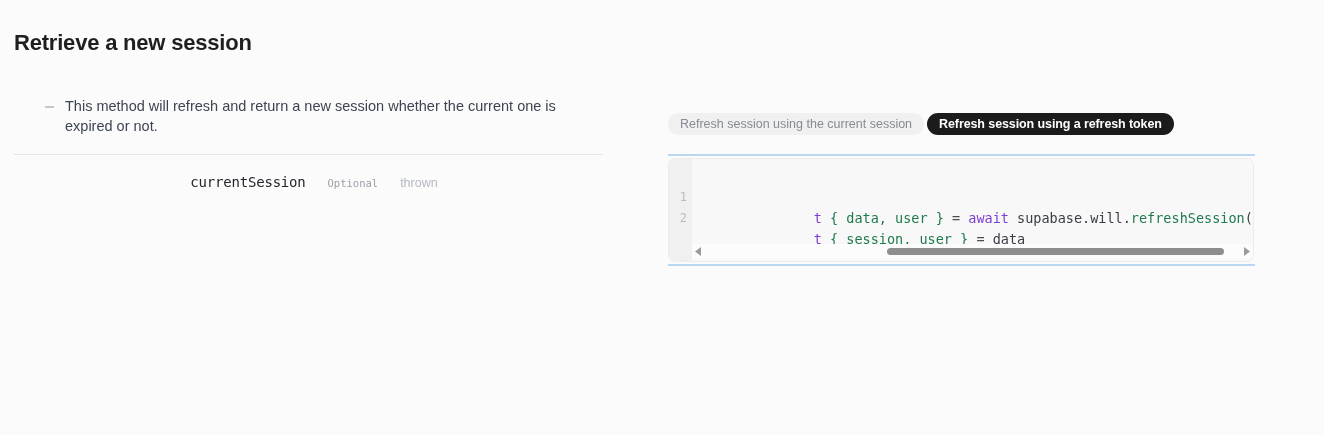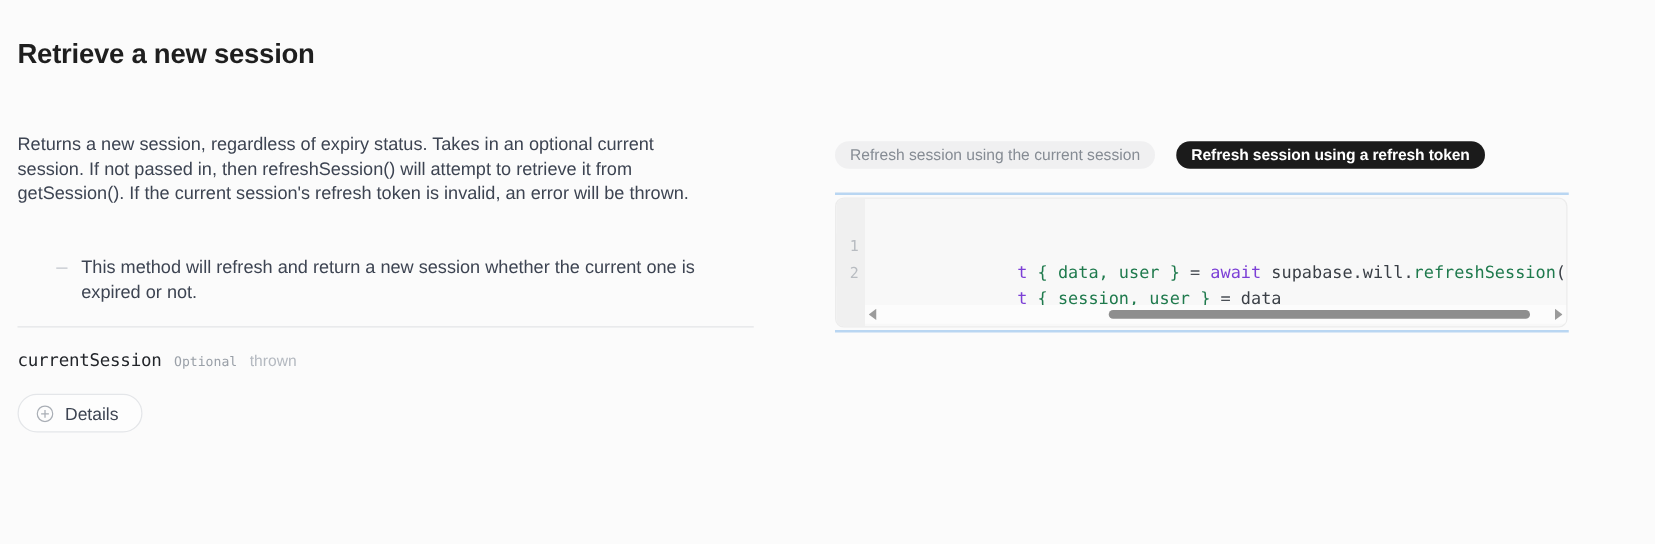--- a/index.html
+++ b/index.html
@@ -72,21 +72,22 @@
   .divider {
     margin-top: 14px;
     width: 589px;
     height: 1px;
     background: #e3e5e8;
   }
   .param-row {
     padding-top: 19px;
     display: flex;
     align-items: baseline;
-    gap: 10px;
+    gap: 22px;
+    justify-content: center;
   }
   .param-name {
     font-family: "DejaVu Sans Mono", monospace;
     font-size: 14px;
     color: #22252a;
     letter-spacing: -0.2px;
   }
   .param-optional {
     font-family: "DejaVu Sans Mono", monospace;
     font-size: 10.5px;
@@ -129,21 +130,21 @@
 
   
   .right-col {
     position: absolute;
     left: 668px; top: 0;
     width: 590px;
   }
   .tabs {
     display: flex;
     align-items: center;
-    gap: 17px;
+    gap: 3px;
     padding-top: 113px;
   }
   .tab {
     height: 22px;
     display: inline-flex;
     align-items: center;
     padding: 0 12px;
     border-radius: 11px;
     font-size: 12.5px;
     border: none;
@@ -255,48 +256,37 @@
 </style>
 </head>
 <body>
 
 <div class="page">
 
   <div class="left-col">
 
     <h1 class="page-title">Retrieve a new session</h1>
 
-    <p class="intro-para">Returns a new session, regardless of expiry status. Takes in an optional current session. If not passed in, then refreshSession() will attempt to retrieve it from getSession(). If the current session's refresh token is invalid, an error will be thrown.</p>
 
     <ul class="note-list">
       <li class="note-item">
         <span class="note-dash"></span>
         <span>This method will refresh and return a new session whether the current one is expired or not.</span>
       </li>
     </ul>
 
     <div class="divider"></div>
 
     <div class="param-row">
       <span class="param-name">currentSession</span>
       <span class="param-optional">Optional</span>
       <span class="param-type">thrown</span>
     </div>
 
 
-    <button class="details-btn">
-      <span class="plus-circle">
-        <svg width="14" height="14" viewBox="0 0 14 14">
-          <circle cx="7" cy="7" r="6.2" fill="none" stroke="#a9aeb5" stroke-width="1"></circle>
-          <line x1="7" y1="3.9" x2="7" y2="10.1" stroke="#a9aeb5" stroke-width="1"></line>
-          <line x1="3.9" y1="7" x2="10.1" y2="7" stroke="#a9aeb5" stroke-width="1"></line>
-        </svg>
-      </span>
-      <span class="details-btn-label">Details</span>
-    </button>
 
   </div>
 
   <div class="right-col">
 
     <div class="tabs">
       <button class="tab tab-inactive">Refresh session using the current session</button>
       <button class="tab tab-active">Refresh session using a refresh token</button>
     </div>
 

